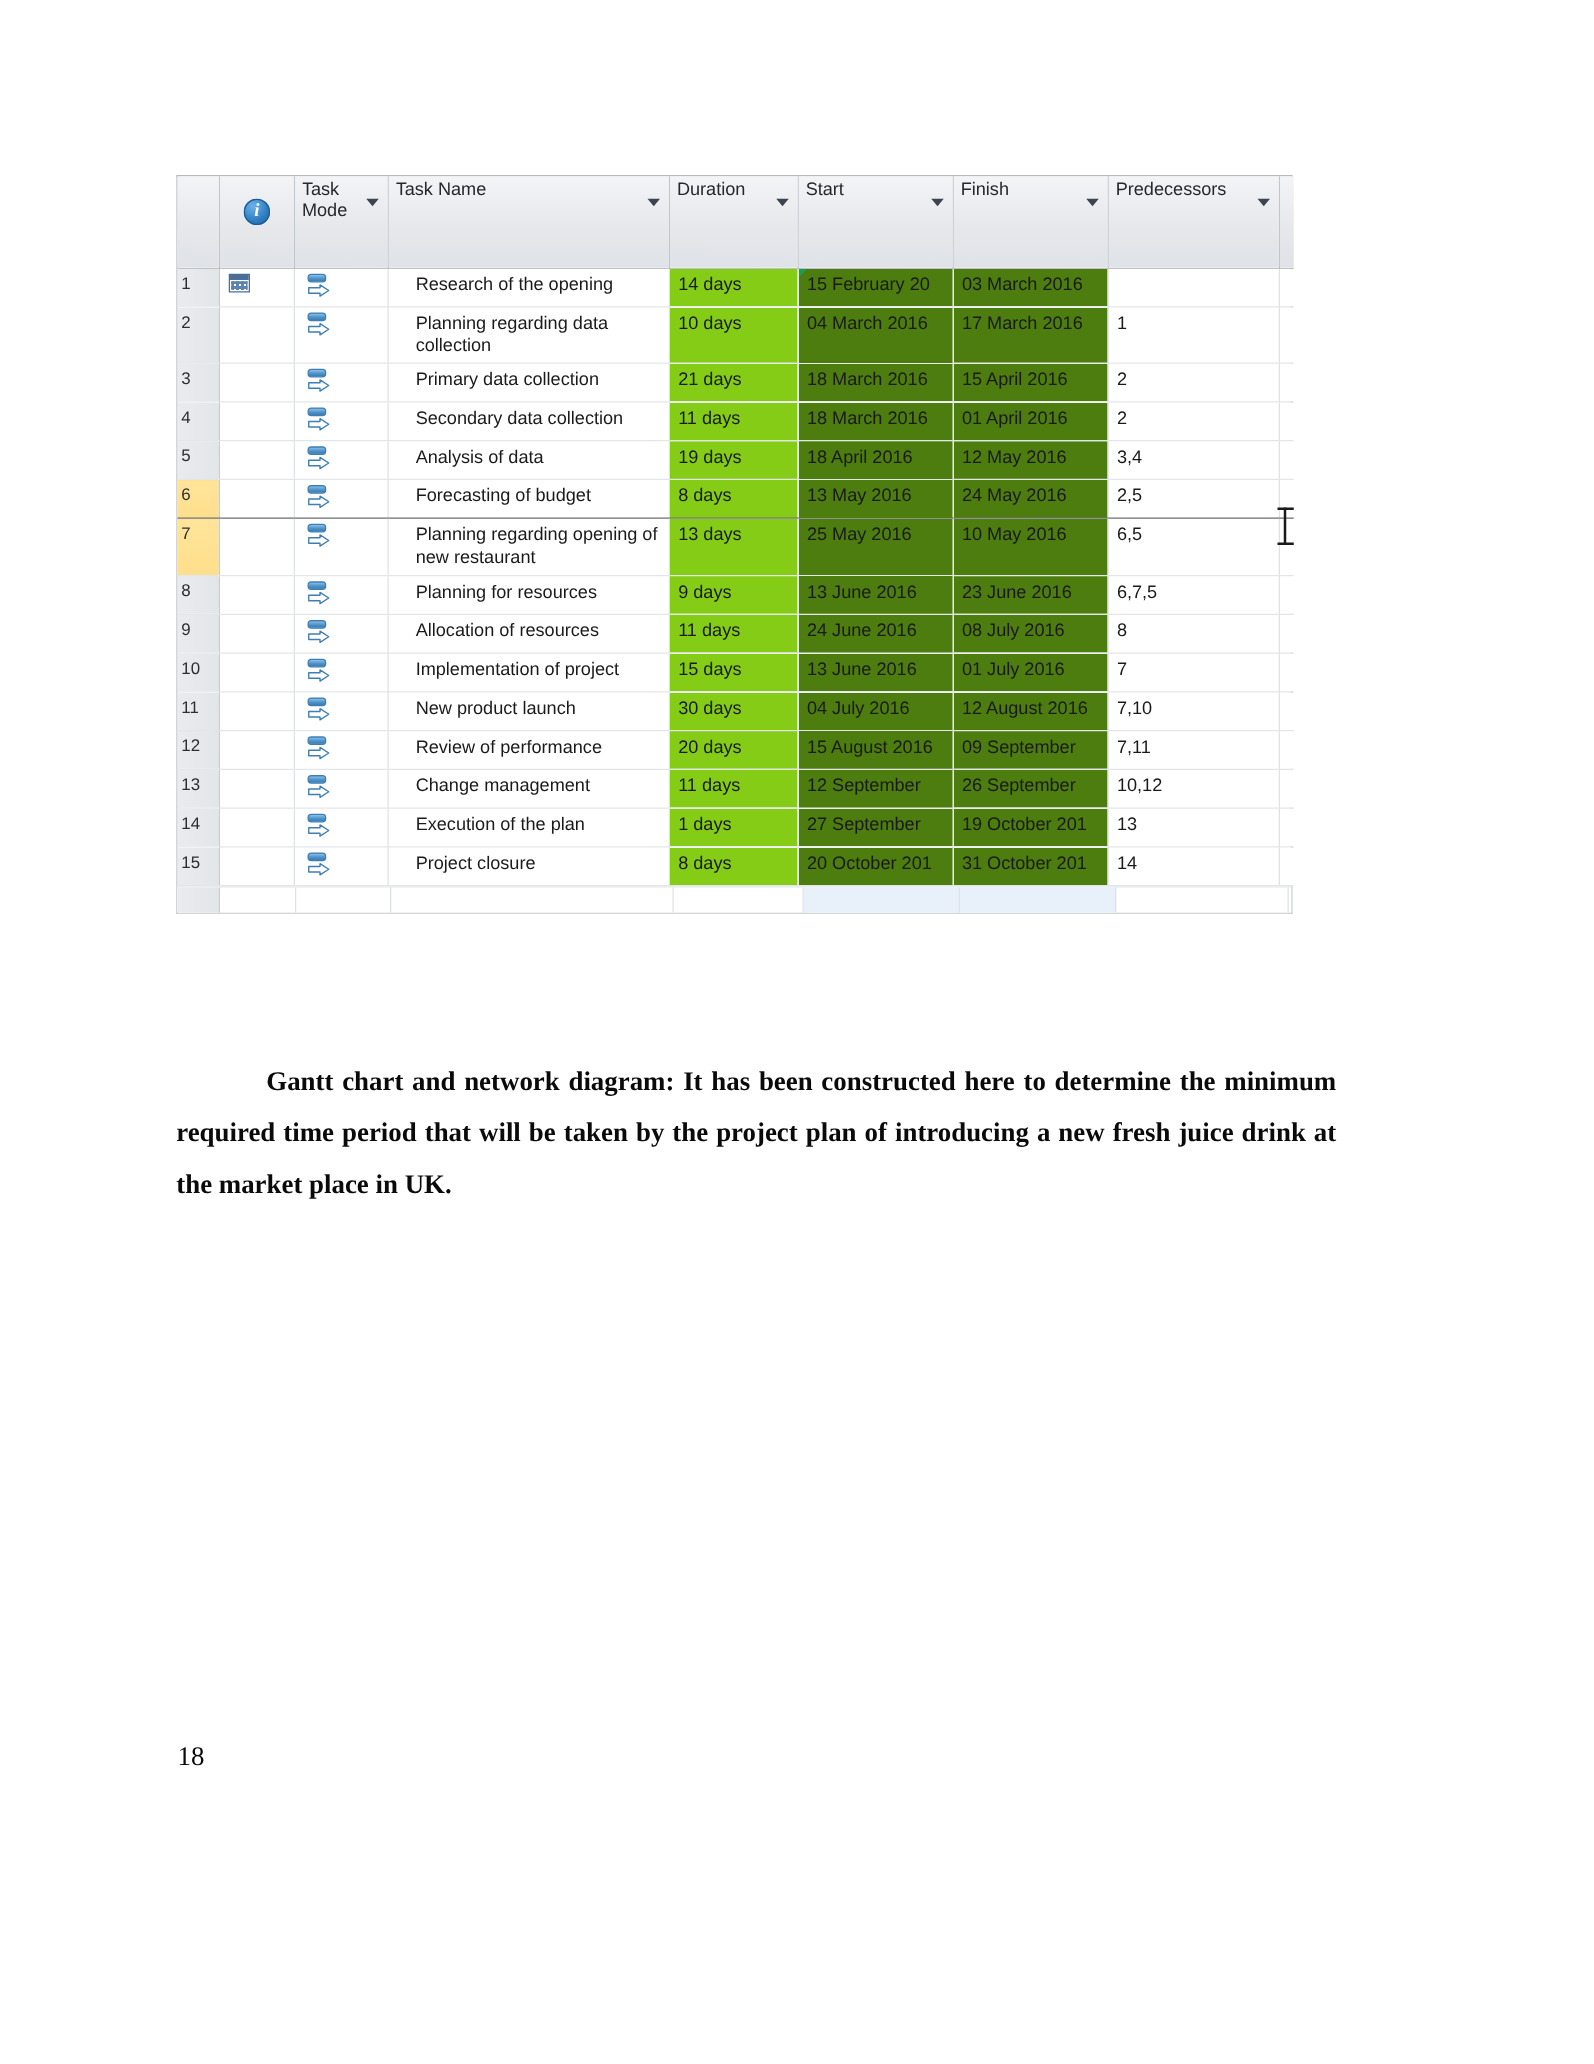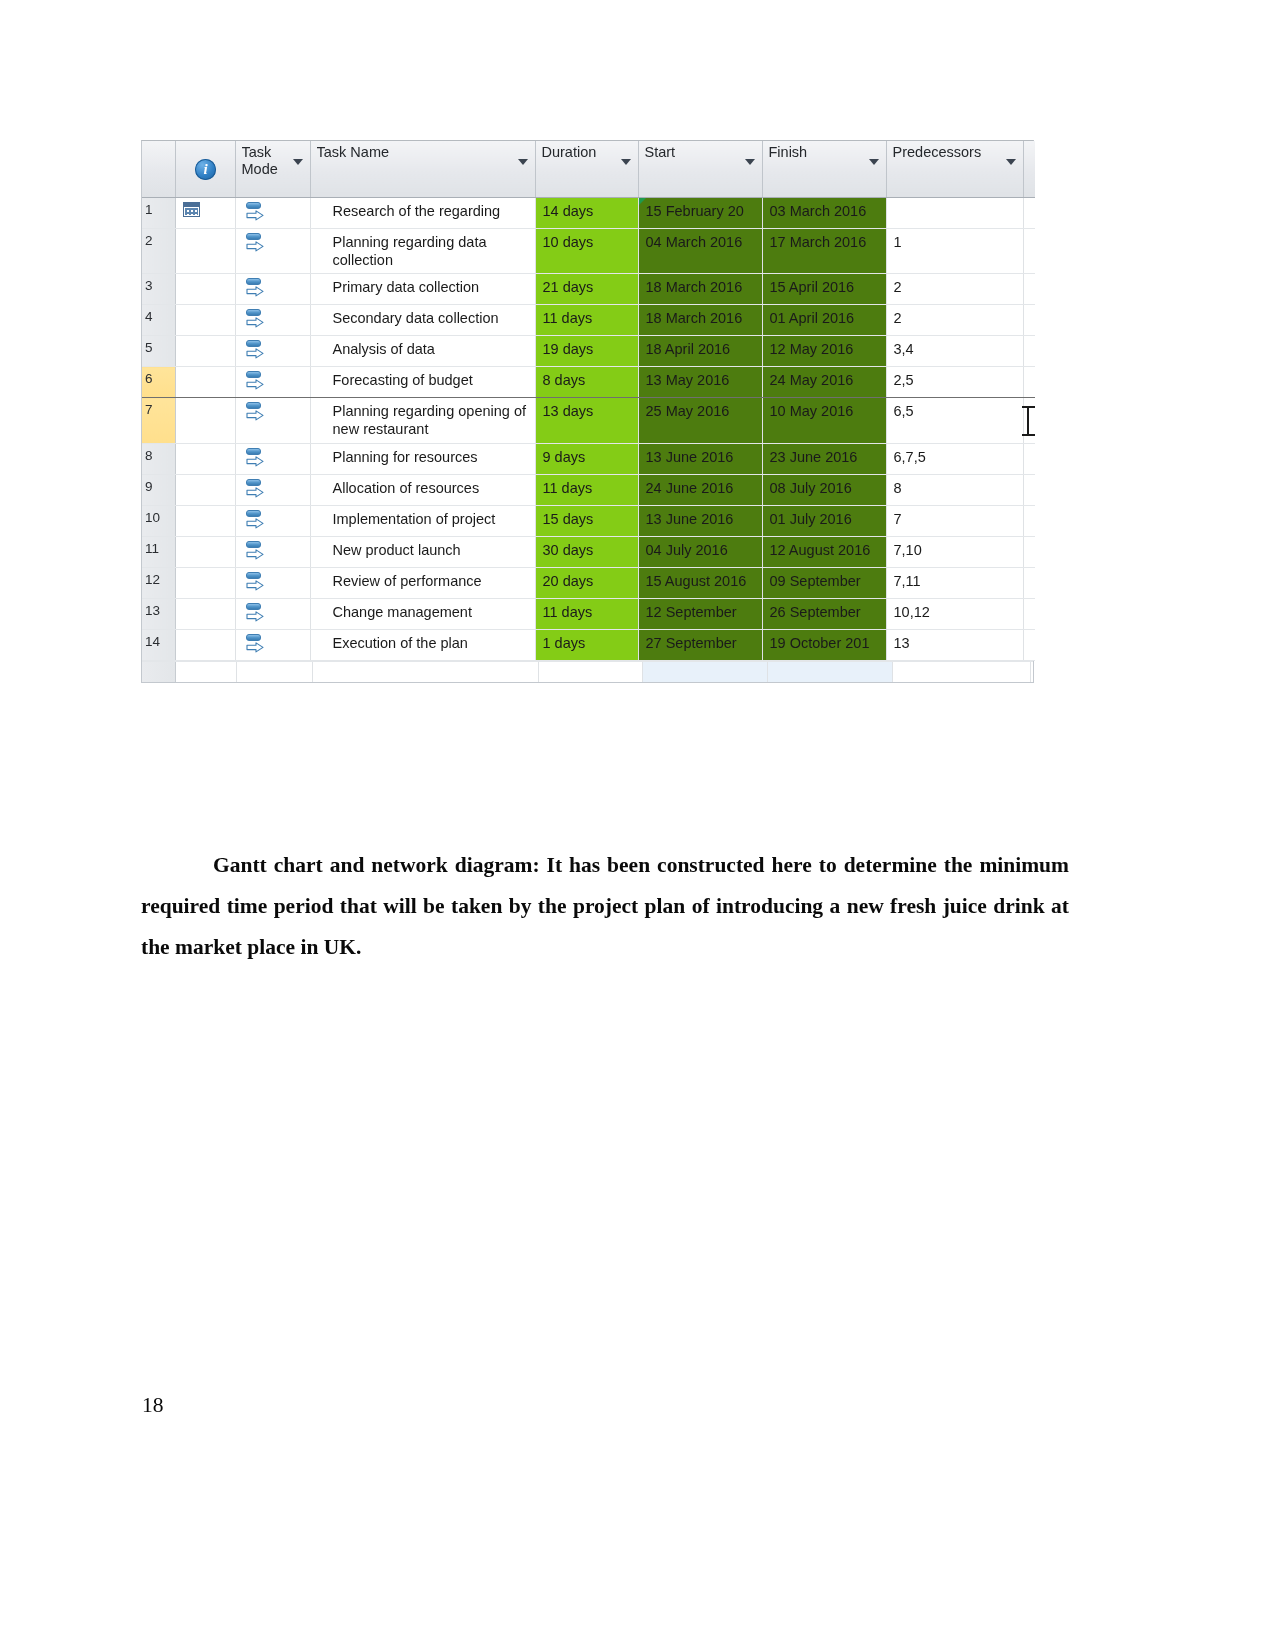--- a/index.html
+++ b/index.html
@@ -46,21 +46,21 @@
   col.c-fin   { width: 124px; }
   col.c-pred  { width: 137px; }
   col.c-extra { width: 12px;  }
 
   
   thead th {
     background: linear-gradient(to bottom, #f3f4f6 0%, #e6e8ec 55%, #dfe2e6 100%);
     border-right: 1px solid #c0c5cb;
     border-bottom: 1px solid #a9afb6;
     height: 50px;
-    padding: 3px 5px 3px 6px;
+    padding: 3px 5px 20px 6px;
     font-weight: normal;
     font-size: 14.5px;
     color: #25282c;
     vertical-align: top;
     text-align: left;
     position: relative;
     line-height: 1.15;
   }
   thead th.h-id,
   thead th.h-ind {
@@ -328,21 +328,21 @@
             <span class="cal-icon"></span>
           </td>
           <td class="c-mode-cell">
             <span class="mode-glyph">
               <span class="bar"></span>
               <svg class="arrow" viewBox="0 0 18 11" xmlns="http://www.w3.org/2000/svg">
                 <path d="M1 3.2 H10 V0.9 L17 5.4 L10 9.9 V7.6 H1 Z" fill="#ffffff" stroke="#3f7eb3" stroke-width="1.1" stroke-linejoin="round"></path>
               </svg>
             </span>
           </td>
-          <td class="t-name">Research of the regarding</td>
+          <td class="t-name">Research of the opening</td>
           <td class="t-dur">14 days</td>
           <td class="t-start"><span class="corner-mark"></span><span>15 February 20</span></td>
           <td class="t-fin">03 March 2016</td>
           <td class="t-pred"></td>
           <td class="t-extra"></td>
         </tr>
         <tr>
           <td class="c-id-cell">2</td>
           <td class="c-ind-cell"></td>
           <td class="c-mode-cell">
@@ -567,20 +567,38 @@
               <svg class="arrow" viewBox="0 0 18 11" xmlns="http://www.w3.org/2000/svg">
                 <path d="M1 3.2 H10 V0.9 L17 5.4 L10 9.9 V7.6 H1 Z" fill="#ffffff" stroke="#3f7eb3" stroke-width="1.1" stroke-linejoin="round"></path>
               </svg>
             </span>
           </td>
           <td class="t-name">Execution of the plan</td>
           <td class="t-dur">1 days</td>
           <td class="t-start"><span>27 September</span></td>
           <td class="t-fin">19 October 201</td>
           <td class="t-pred">13</td>
+          <td class="t-extra"></td>
+        </tr>
+        <tr>
+          <td class="c-id-cell">15</td>
+          <td class="c-ind-cell"></td>
+          <td class="c-mode-cell">
+            <span class="mode-glyph">
+              <span class="bar"></span>
+              <svg class="arrow" viewBox="0 0 18 11" xmlns="http://www.w3.org/2000/svg">
+                <path d="M1 3.2 H10 V0.9 L17 5.4 L10 9.9 V7.6 H1 Z" fill="#ffffff" stroke="#3f7eb3" stroke-width="1.1" stroke-linejoin="round"></path>
+              </svg>
+            </span>
+          </td>
+          <td class="t-name">Project closure</td>
+          <td class="t-dur">8 days</td>
+          <td class="t-start"><span>20 October 201</span></td>
+          <td class="t-fin">31 October 201</td>
+          <td class="t-pred">14</td>
           <td class="t-extra"></td>
         </tr>
       </tbody>
   </table>
 
   <div class="grid-filler">
     <div class="f-id"></div>
     <div class="f-ind"></div>
     <div class="f-mode"></div>
     <div class="f-name"></div>

